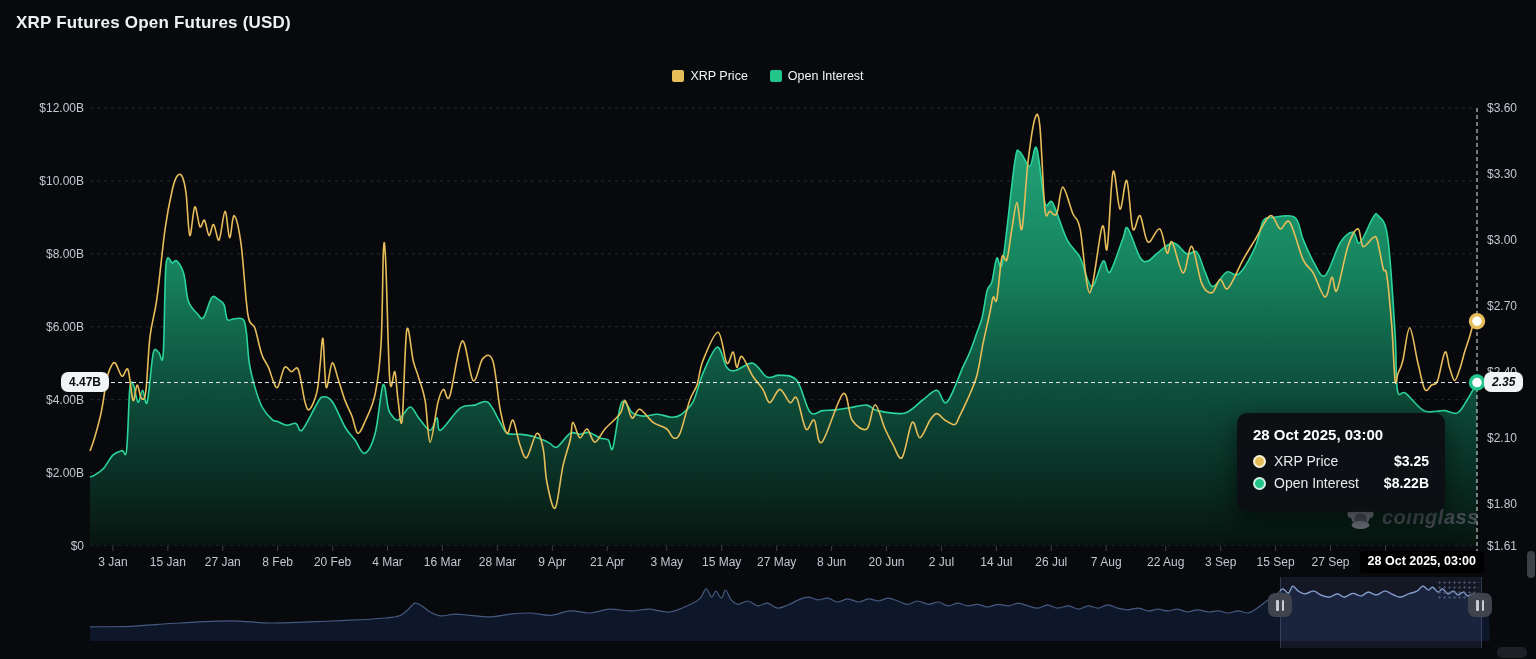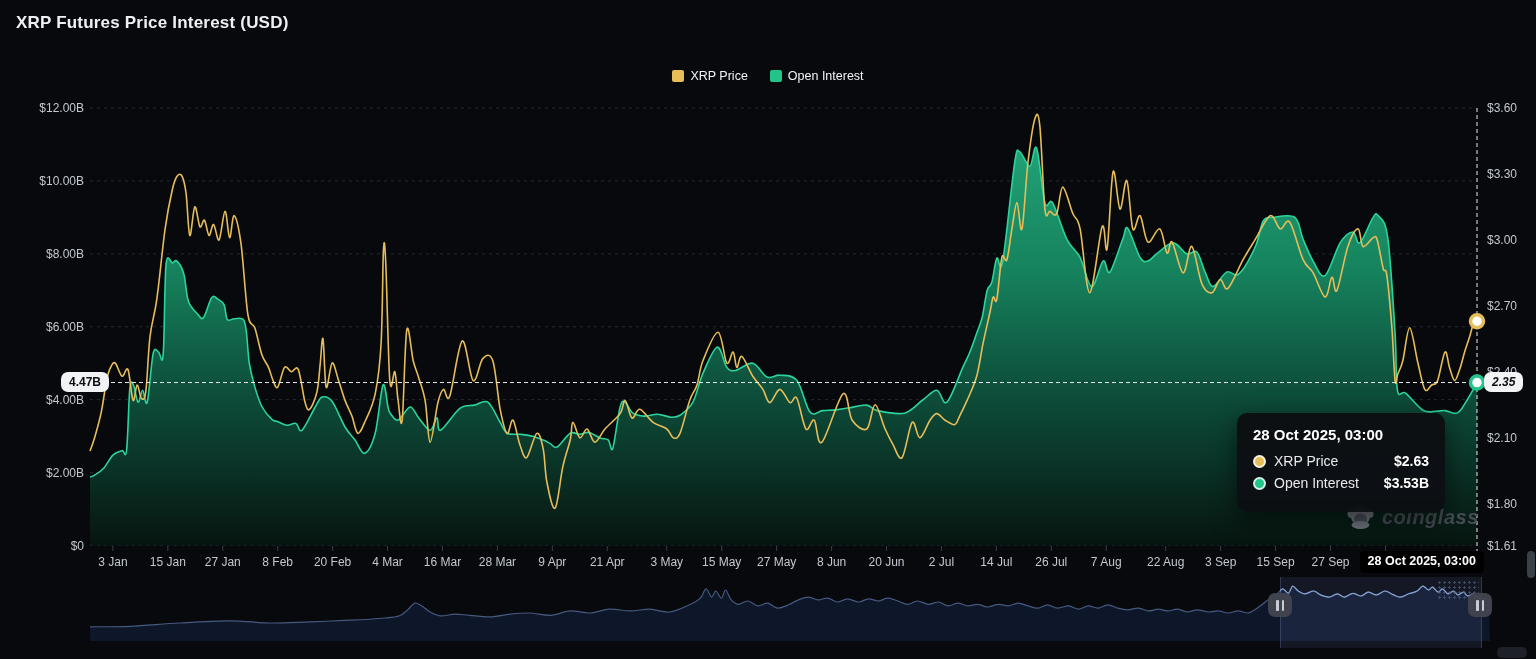--- a/index.html
+++ b/index.html
@@ -37,21 +37,21 @@
        background:rgba(66,70,79,.95);display:flex;align-items:center;justify-content:center;gap:3px;}
   .nav-handle span{display:block;width:2.5px;height:11px;background:#c9ccd2;border-radius:1px;}
   .handle-left{left:1268px;}
   .handle-right{left:1468px;}
   .scroll-v{position:absolute;left:1527px;top:551px;width:8px;height:27px;border-radius:4px;background:#3b3f46;}
   .scroll-h{position:absolute;left:1497px;top:647px;width:30px;height:11px;border-radius:5px;background:#1d2127;}
 </style>
 </head>
 <body>
 
-<div class="page-title">XRP Futures Price Interest (USD)</div>
+<div class="page-title">XRP Futures Open Futures (USD)</div>
 
 <div class="legend">
   <div class="legend-item">
     <span class="swatch" style="background-color: rgb(231, 189, 89);"></span>
     <span>XRP Price</span>
   </div>
   <div class="legend-item">
     <span class="swatch" style="background-color: rgb(34, 196, 138);"></span>
     <span>Open Interest</span>
   </div>
@@ -175,26 +175,26 @@
     <ellipse cx="13.5" cy="20" rx="9" ry="4" fill="#6c737c"></ellipse>
   </svg>
   <span class="watermark-text">coinglass</span>
 </div>
 
 <div class="tooltip">
   <div class="tt-title">28 Oct 2025, 03:00</div>
   <div class="tt-row">
     <span class="tt-dot" style="background-color: rgb(231, 189, 89);"></span>
     <span>XRP Price</span>
-    <span class="tt-value">$2.63</span>
+    <span class="tt-value">$3.25</span>
   </div>
   <div class="tt-row">
     <span class="tt-dot" style="background-color: rgb(34, 196, 138);"></span>
     <span>Open Interest</span>
-    <span class="tt-value">$3.53B</span>
+    <span class="tt-value">$8.22B</span>
   </div>
 </div>
 
 <div class="nav-selection"></div>
 <div class="nav-dots"></div>
 <div class="nav-handle handle-left">
   <span></span>
     <span></span>
 </div>
 <div class="nav-handle handle-right">

